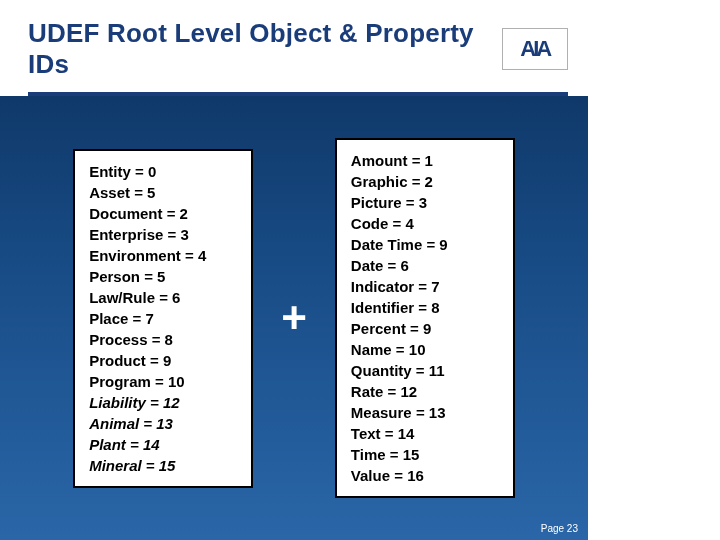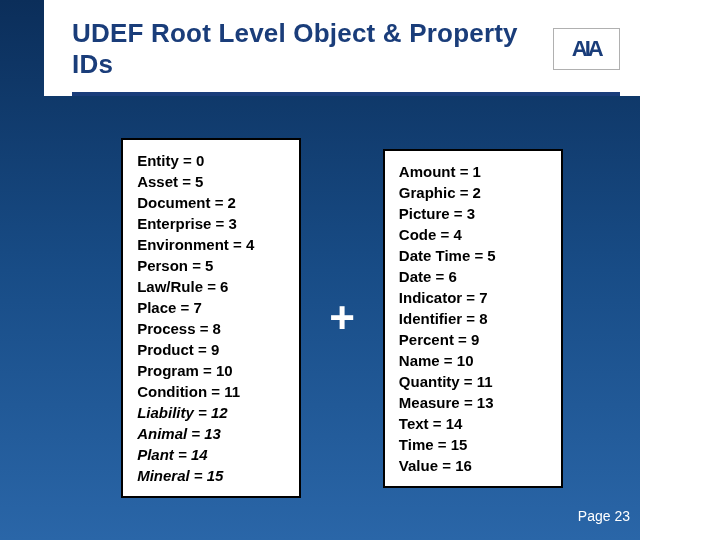--- a/index.html
+++ b/index.html
@@ -4,26 +4,25 @@
 <style>
 html, body {
   margin: 0;
   padding: 0;
   width: 720px;
   height: 540px;
   font-family: Arial, Helvetica, sans-serif;
   overflow: hidden;
 }
 .slide {
-  width: 640px;
+  width: 588px;
   height: 540px;
   background: linear-gradient(to bottom, #0b2e5a 0%, #184c86 50%, #2a66a8 100%);
   position: relative;
   box-sizing: border-box;
-  padding-left: 44px;
 }
 .title-bar {
   background: #ffffff;
   padding-top: 18px;
   padding-bottom: 0;
 }
 .title-row {
   display: flex;
   align-items: center;
   justify-content: space-between;
@@ -83,23 +82,23 @@
 }
 .plus {
   color: #ffffff;
   font-size: 44px;
   font-weight: bold;
   padding: 0 10px;
 }
 .page-num {
   position: absolute;
   right: 10px;
-  bottom: 16px;
+  bottom: 6px;
   color: #ffffff;
-  font-size: 14px;
+  font-size: 10px;
 }
 </style>
 </head>
 <body>
 
 <div class="slide">
   <div class="title-bar">
     <div class="title-row">
       <div class="title-text">UDEF Root Level Object &amp; Property IDs</div>
       <div class="logo">
@@ -115,39 +114,39 @@
         <div class="item">Asset  =  5</div>
         <div class="item">Document  =  2</div>
         <div class="item">Enterprise  =  3</div>
         <div class="item">Environment  =  4</div>
         <div class="item">Person  =  5</div>
         <div class="item">Law/Rule  =  6</div>
         <div class="item">Place = 7</div>
         <div class="item">Process  =  8</div>
         <div class="item">Product  =  9</div>
         <div class="item">Program  =  10</div>
-        <div class="item">Condition = 11</div>
         <div class="item italic">Liability = 12</div>
         <div class="item italic">Animal = 13</div>
         <div class="item italic">Plant = 14</div>
         <div class="item italic">Mineral = 15</div>
       </div>
     <div class="plus">+</div>
     <div class="list-box" id="properties-box">
         <div class="item">Amount  =  1</div>
         <div class="item">Graphic  =  2</div>
         <div class="item">Picture  =  3</div>
         <div class="item">Code  =  4</div>
-        <div class="item">Date Time  =  5</div>
+        <div class="item">Date Time  =  9</div>
         <div class="item">Date  =  6</div>
         <div class="item">Indicator  =  7</div>
         <div class="item">Identifier  =  8</div>
         <div class="item">Percent  =  9</div>
         <div class="item">Name  =  10</div>
         <div class="item">Quantity  =  11</div>
+        <div class="item">Rate  =  12</div>
         <div class="item">Measure  =  13</div>
         <div class="item">Text  =  14</div>
         <div class="item">Time  =  15</div>
         <div class="item">Value  =  16</div>
       </div>
   </div>
 
   <div class="page-num">Page 23</div>
 </div>
 

